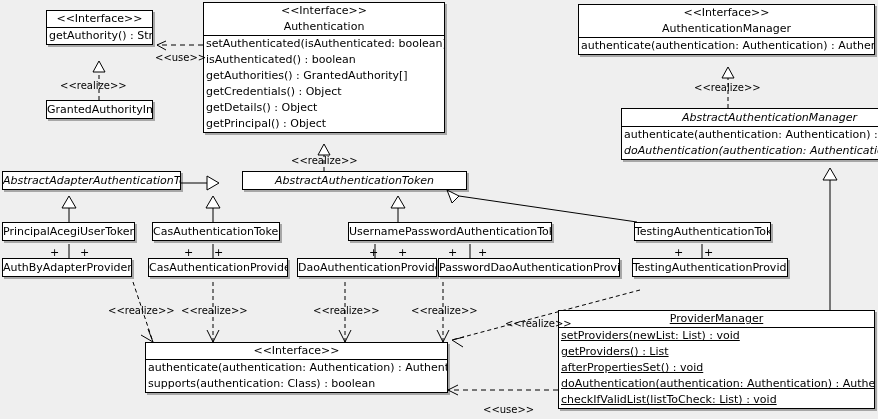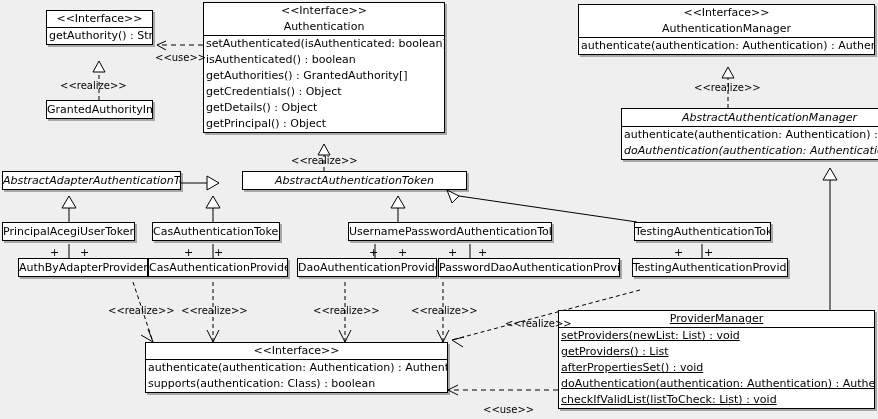--- a/index.html
+++ b/index.html
@@ -288,21 +288,21 @@
       <span class="cname">UsernamePasswordAuthenticationToken</span>
     </div>
   </div>
 
   <div class="uml-class compact" style="left:634px; top:222px; width:137px;">
     <div class="hdr">
       <span class="cname">TestingAuthenticationToken</span>
     </div>
   </div>
 
-  <div class="uml-class compact" style="left:18px; top:258px; width:130px;">
+  <div class="uml-class compact" style="left:2px; top:258px; width:130px;">
     <div class="hdr">
       <span class="cname">AuthByAdapterProvider</span>
     </div>
   </div>
 
   <div class="uml-class compact" style="left:148px; top:258px; width:140px;">
     <div class="hdr">
       <span class="cname">CasAuthenticationProvider</span>
     </div>
   </div>

